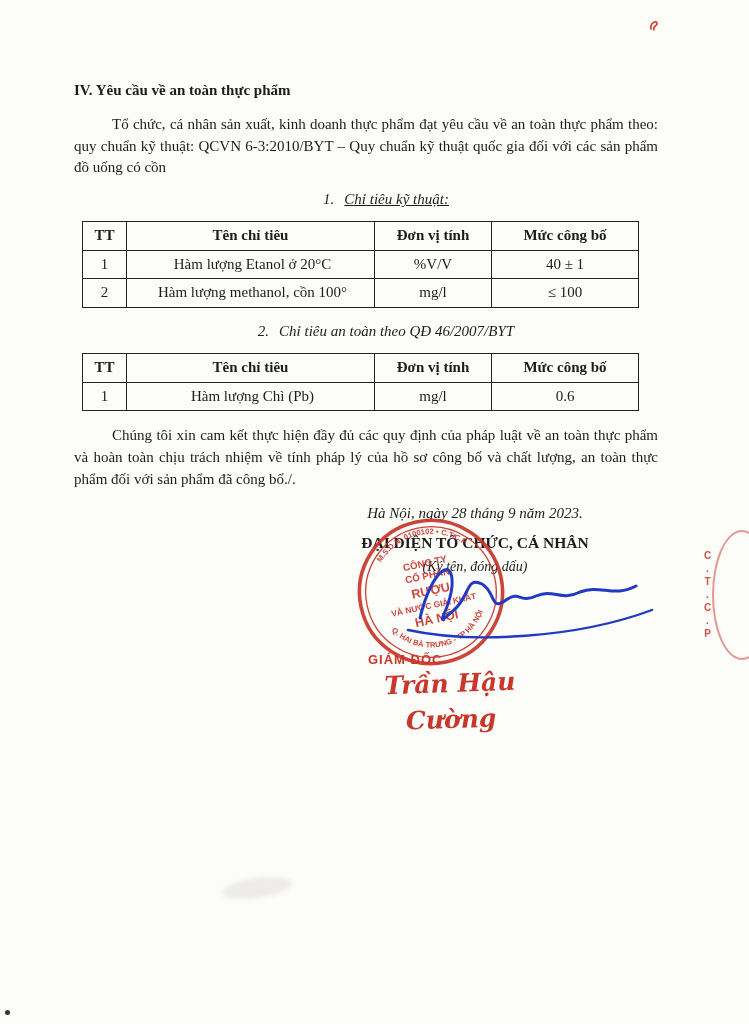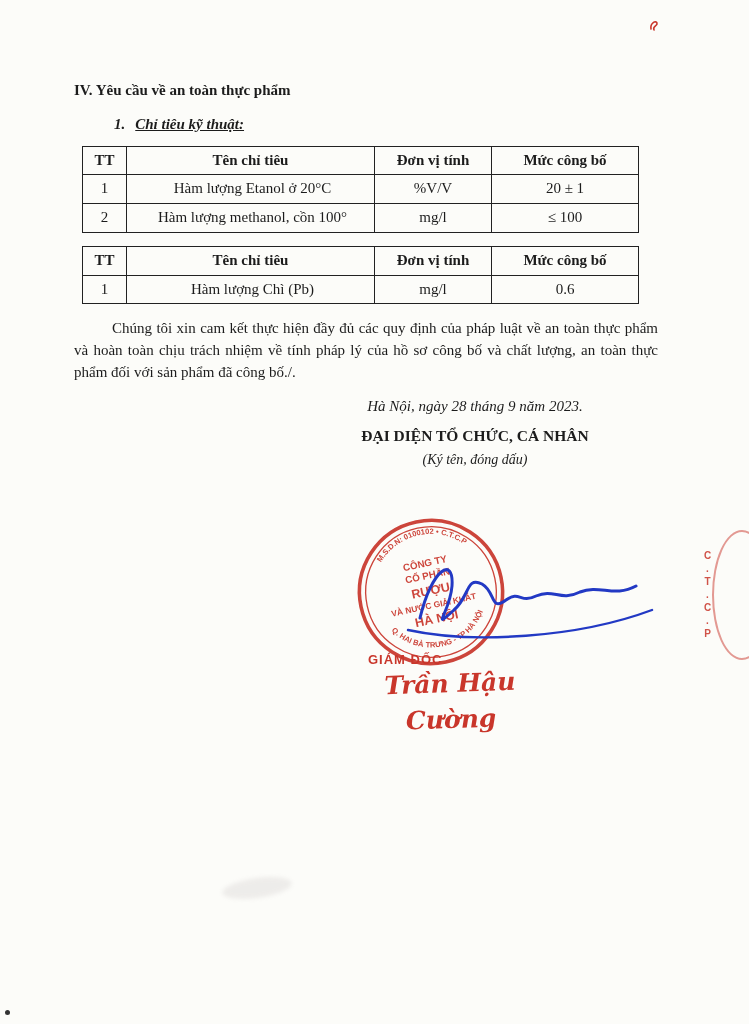--- a/index.html
+++ b/index.html
@@ -16,21 +16,21 @@
     margin:0 auto;
     background:var(--paper);
     color:var(--text-black);
     font-family:"Liberation Serif","DejaVu Serif",serif;
     font-size:15px;line-height:1.45;
     overflow:hidden;
   }
   .content{position:absolute;left:74px;top:80px;width:584px;}
   .section-heading{font-weight:bold;font-size:15px;margin:0 0 12px 0;}
   .para{margin:0;text-align:justify;text-indent:38px;}
-  .subsection{margin:10px 0 10px 40px;font-weight:bold;font-style:italic;}
+  .subsection{margin:10px 0 10px 40px;font-weight:normal;font-style:italic;text-align:center;}
   .subsection .num{margin-right:10px;}
   .underlined{text-decoration:underline;}
   table.spec-table{
     border-collapse:collapse;
     width:556px;margin:2px 0 13px 8px;
     table-layout:fixed;
   }
   table.spec-table th,table.spec-table td{
     border:1px solid #222;
     padding:3px 6px;
@@ -104,20 +104,21 @@
 </style>
 </head>
 <body>
 
 <div class="page">
 
   <div class="content">
 
     <h1 class="section-heading">IV. Yêu cầu về an toàn thực phẩm</h1>
 
+    <p class="para">Tổ chức, cá nhân sản xuất, kinh doanh thực phẩm đạt yêu cầu về an toàn thực phẩm theo: quy chuẩn kỹ thuật: QCVN 6-3:2010/BYT – Quy chuẩn kỹ thuật quốc gia đối với các sản phẩm đồ uống có cồn</p>
 
     <div class="subsection">
       <span class="num">1.</span><span class="underlined">Chỉ tiêu kỹ thuật:</span>
     </div>
 
     <table class="spec-table">
       <colgroup>
           <col class="c-tt">
           <col class="c-name">
           <col class="c-unit">
@@ -129,31 +130,34 @@
           <th>Tên chỉ tiêu</th>
           <th>Đơn vị tính</th>
           <th>Mức công bố</th>
         </tr>
       </thead>
       <tbody>
           <tr>
             <td>1</td>
             <td>Hàm lượng Etanol ở 20°C</td>
             <td>%V/V</td>
-            <td>20 ± 1</td>
+            <td>40 ± 1</td>
           </tr>
           <tr>
             <td>2</td>
             <td>Hàm lượng methanol, cồn 100°</td>
             <td>mg/l</td>
             <td>≤ 100</td>
           </tr>
         </tbody>
     </table>
 
+    <div class="subsection">
+      <span class="num">2.</span><span>Chỉ tiêu an toàn theo QĐ 46/2007/BYT</span>
+    </div>
 
     <table class="spec-table">
       <colgroup>
           <col class="c-tt">
           <col class="c-name">
           <col class="c-unit">
           <col class="c-value">
         </colgroup>
       <thead>
         <tr>

